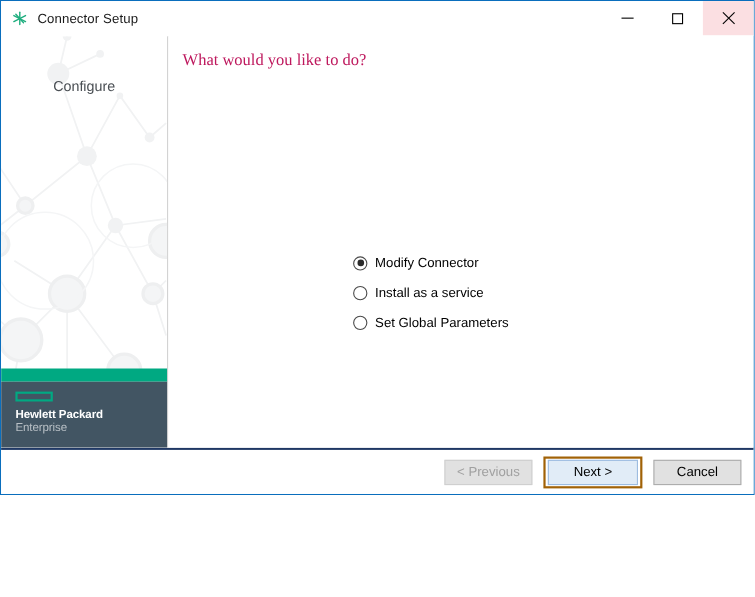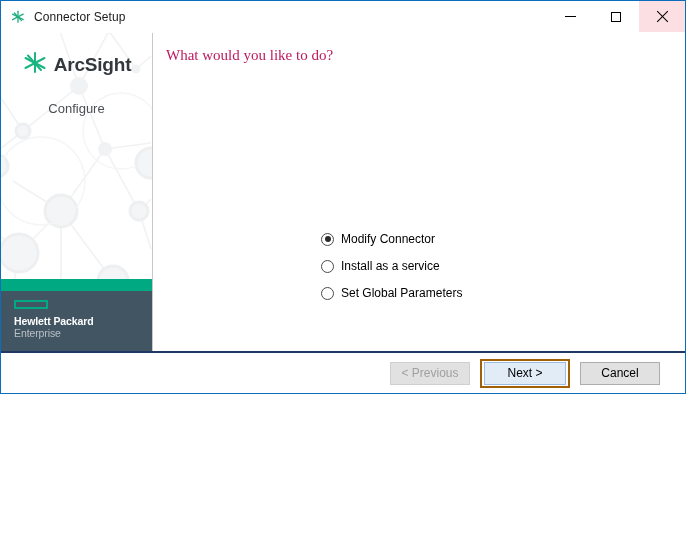--- a/index.html
+++ b/index.html
@@ -12,21 +12,21 @@
     height: 543px;
     font-family: "Liberation Sans", sans-serif;
     overflow: hidden;
   }
 
   
   .window {
     position: absolute;
     left: 0; top: 0;
     width: 686px;
-    height: 394px;
+    height: 450px;
     box-sizing: border-box;
     border: 1px solid #0a6ebd;
     background: #ffffff;
     display: flex;
     flex-direction: column;
     justify-content: center;
   }
 
   
   .titlebar {
@@ -247,21 +247,21 @@
 
   
   .footer {
     height: 42px;
     min-height: 42px;
     background: #ffffff;
     border-top: 2px solid #1f3864;
     display: flex;
     align-items: center;
     justify-content: flex-end;
-    padding-right: 25px;
+    padding-right: 11px;
     box-sizing: border-box;
     gap: 10px;
   }
   .btn {
     width: 80px;
     height: 23px;
     box-sizing: border-box;
     font-size: 12px;
     font-family: "Liberation Sans", sans-serif;
     background: #e1e1e1;
@@ -370,33 +370,20 @@
           <circle cx="150" cy="432" r="17"></circle>
           <circle cx="68" cy="448" r="11"></circle>
         </g>
         <g stroke="#f4f5f6" stroke-width="1.4" fill="none">
           <circle cx="40" cy="300" r="44"></circle>
           <circle cx="120" cy="250" r="38"></circle>
         </g>
       </svg>
 
       <div class="brand">
-        <div class="brand-row">
-          <span>
-            <svg width="26" height="26" viewBox="0 0 26 26">
-              <g stroke="#18b57f" stroke-width="2" fill="none" stroke-linecap="round">
-                <path d="M13 3 L13 22"></path>
-                <path d="M3.5 8 L22.5 18"></path>
-                <path d="M22.5 8 L3.5 18"></path>
-                <path d="M6 5.5 L19 20"></path>
-              </g>
-            </svg>
-          </span>
-          <span class="brand-name">ArcSight</span>
-        </div>
         <div class="brand-sub">Configure</div>
       </div>
 
       <div class="sidebar-spacer"></div>
 
       <div class="teal-bar"></div>
 
       <div class="hpe-footer">
         <div class="hpe-mark"></div>
         <div class="hpe-l1">Hewlett Packard</div>

